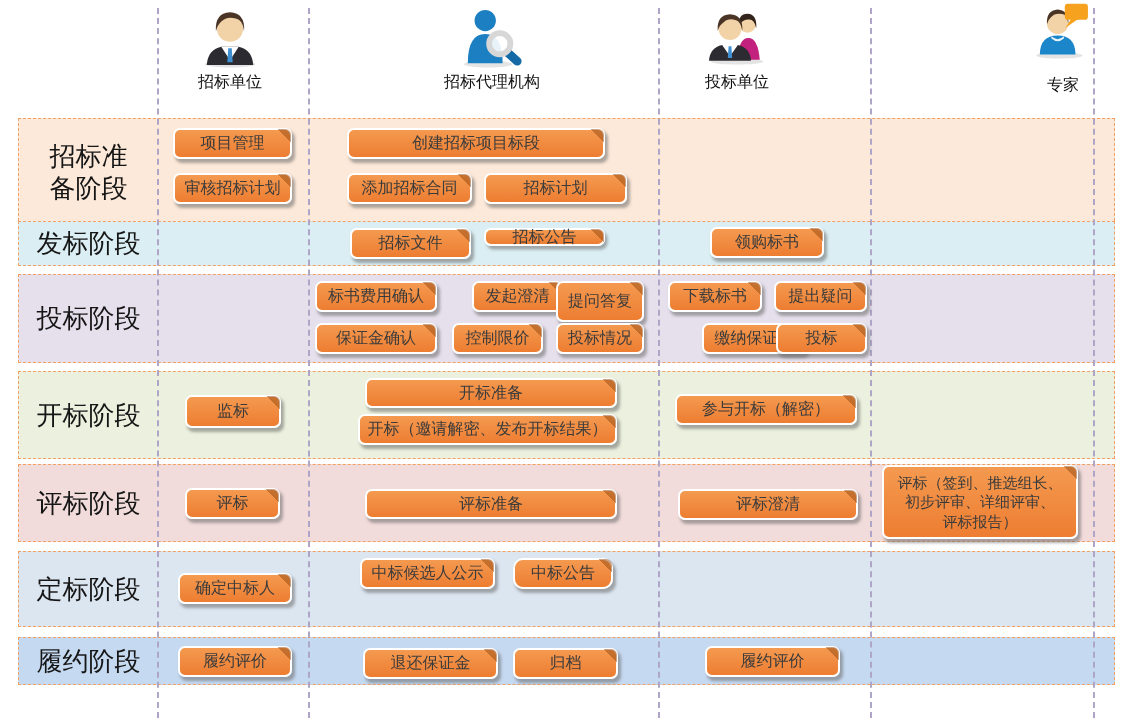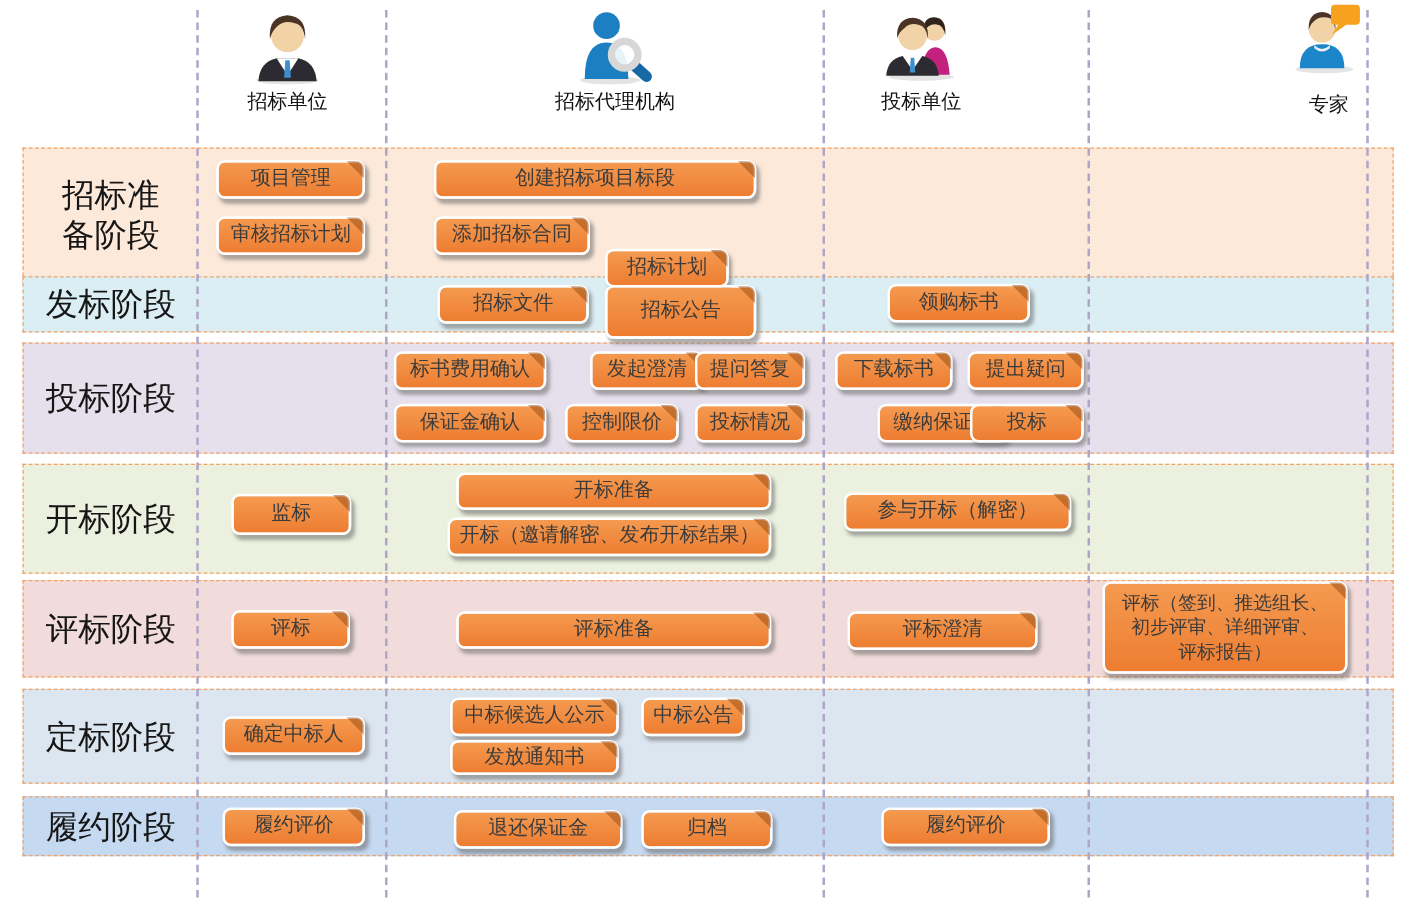--- a/index.html
+++ b/index.html
@@ -125,63 +125,62 @@
       <div class="lane-label">专家</div>
     </div>
     <div class="phase-band" style="top: 118px; height: 108px; background: rgb(253, 233, 217);">
       <div class="phase-label">招标准
 备阶段</div>
     </div>
     <div class="task-btn" style="left: 173px; top: 128px; width: 119px; height: 31px;">项目管理</div>
     <div class="task-btn" style="left: 347px; top: 128px; width: 258px; height: 31px;">创建招标项目标段</div>
     <div class="task-btn" style="left: 173px; top: 173px; width: 119px; height: 31px;">审核招标计划</div>
     <div class="task-btn" style="left: 347px; top: 173px; width: 125px; height: 31px;">添加招标合同</div>
-    <div class="task-btn" style="left: 484px; top: 173px; width: 99px; height: 31px; margin-top: 26px;">招标计划</div>
+    <div class="task-btn" style="left: 484px; top: 173px; width: 143px; height: 31px;">招标计划</div>
     <div class="phase-band" style="top: 221px; height: 45px; background: rgb(218, 238, 243);">
       <div class="phase-label">发标阶段</div>
     </div>
     <div class="task-btn" style="left: 350px; top: 228px; width: 121px; height: 31px;">招标文件</div>
-    <div class="task-btn" style="left: 484px; top: 228px; width: 121px; height: 43px;">招标公告</div>
+    <div class="task-btn" style="left: 484px; top: 228px; width: 121px; height: 18px;">招标公告</div>
     <div class="task-btn" style="left: 710px; top: 227px; width: 114px; height: 31px;">领购标书</div>
     <div class="phase-band" style="top: 274px; height: 89px; background: rgb(229, 224, 236);">
       <div class="phase-label">投标阶段</div>
     </div>
     <div class="task-btn" style="left: 315px; top: 281px; width: 122px; height: 31px;">标书费用确认</div>
     <div class="task-btn" style="left: 452px; top: 281px; width: 91px; height: 31px; margin-left: 20px;">发起澄清</div>
-    <div class="task-btn" style="left: 556px; top: 281px; width: 88px; height: 31px;">提问答复</div>
+    <div class="task-btn" style="left: 556px; top: 281px; width: 88px; height: 41px;">提问答复</div>
     <div class="task-btn" style="left: 315px; top: 323px; width: 122px; height: 31px;">保证金确认</div>
     <div class="task-btn" style="left: 452px; top: 323px; width: 91px; height: 31px;">控制限价</div>
     <div class="task-btn" style="left: 556px; top: 323px; width: 88px; height: 31px;">投标情况</div>
     <div class="task-btn" style="left: 668px; top: 281px; width: 94px; height: 31px;">下载标书</div>
     <div class="task-btn" style="left: 774px; top: 281px; width: 93px; height: 31px;">提出疑问</div>
     <div class="task-btn" style="left: 668px; top: 323px; width: 105px; height: 31px; margin-left: 34px;">缴纳保证金</div>
     <div class="task-btn" style="left: 776px; top: 323px; width: 91px; height: 31px;">投标</div>
     <div class="phase-band" style="top: 371px; height: 88px; background: rgb(235, 241, 222);">
       <div class="phase-label">开标阶段</div>
     </div>
     <div class="task-btn" style="left: 185px; top: 395px; width: 96px; height: 33px;">监标</div>
     <div class="task-btn" style="left: 365px; top: 378px; width: 252px; height: 30px;">开标准备</div>
     <div class="task-btn" style="left: 358px; top: 414px; width: 259px; height: 31px;">开标（邀请解密、发布开标结果）</div>
     <div class="task-btn" style="left: 675px; top: 394px; width: 182px; height: 31px;">参与开标（解密）</div>
     <div class="phase-band" style="top: 464px; height: 78px; background: rgb(242, 220, 219);">
       <div class="phase-label">评标阶段</div>
     </div>
     <div class="task-btn" style="left: 185px; top: 488px; width: 95px; height: 31px;">评标</div>
     <div class="task-btn" style="left: 365px; top: 489px; width: 252px; height: 30px;">评标准备</div>
-    <div class="task-btn" style="left: 678px; top: 489px; width: 152px; height: 31px;">评标澄清</div>
+    <div class="task-btn" style="left: 678px; top: 489px; width: 180px; height: 31px;">评标澄清</div>
     <div class="task-btn multi" style="left: 882px; top: 465px; width: 196px; height: 74px;">评标（签到、推选组长、
 初步评审、详细评审、
 评标报告）</div>
     <div class="phase-band" style="top: 551px; height: 76px; background: rgb(220, 230, 241);">
       <div class="phase-label">定标阶段</div>
     </div>
     <div class="task-btn" style="left: 178px; top: 573px; width: 114px; height: 31px;">确定中标人</div>
     <div class="task-btn" style="left: 360px; top: 558px; width: 135px; height: 31px;">中标候选人公示</div>
-    <div class="task-btn" style="left: 513px; top: 558px; width: 83px; height: 31px;">中标公告</div>
-    <div class="task-btn" style="left: 360px; top: 592px; width: 135px; height: 28px;">发放通知书</div>
+    <div class="task-btn" style="left: 513px; top: 558px; width: 100px; height: 31px; border-radius: 10px;">中标公告</div>
     <div class="phase-band" style="top: 637px; height: 48px; background: rgb(197, 217, 241);">
       <div class="phase-label">履约阶段</div>
     </div>
     <div class="task-btn" style="left: 178px; top: 646px; width: 114px; height: 31px;">履约评价</div>
     <div class="task-btn" style="left: 363px; top: 648px; width: 135px; height: 31px;">退还保证金</div>
     <div class="task-btn" style="left: 513px; top: 648px; width: 105px; height: 31px;">归档</div>
     <div class="task-btn" style="left: 705px; top: 646px; width: 135px; height: 31px;">履约评价</div>
   </div>
 
 </body></html>

